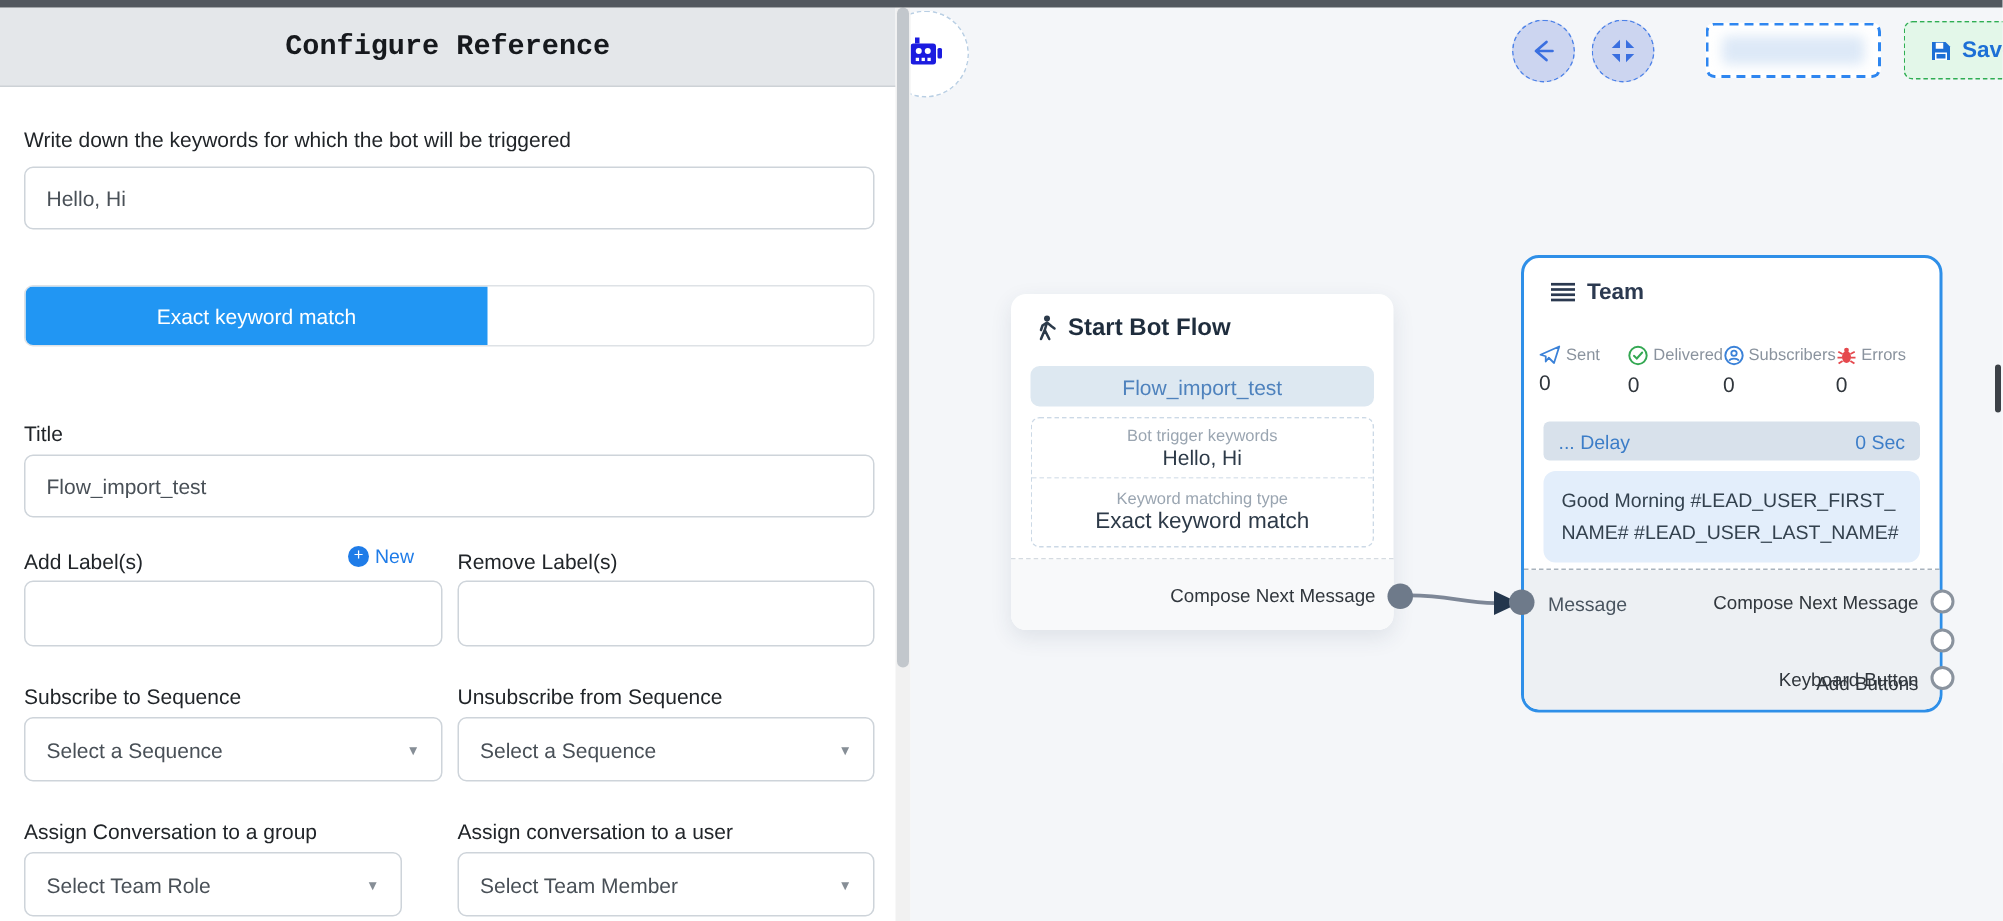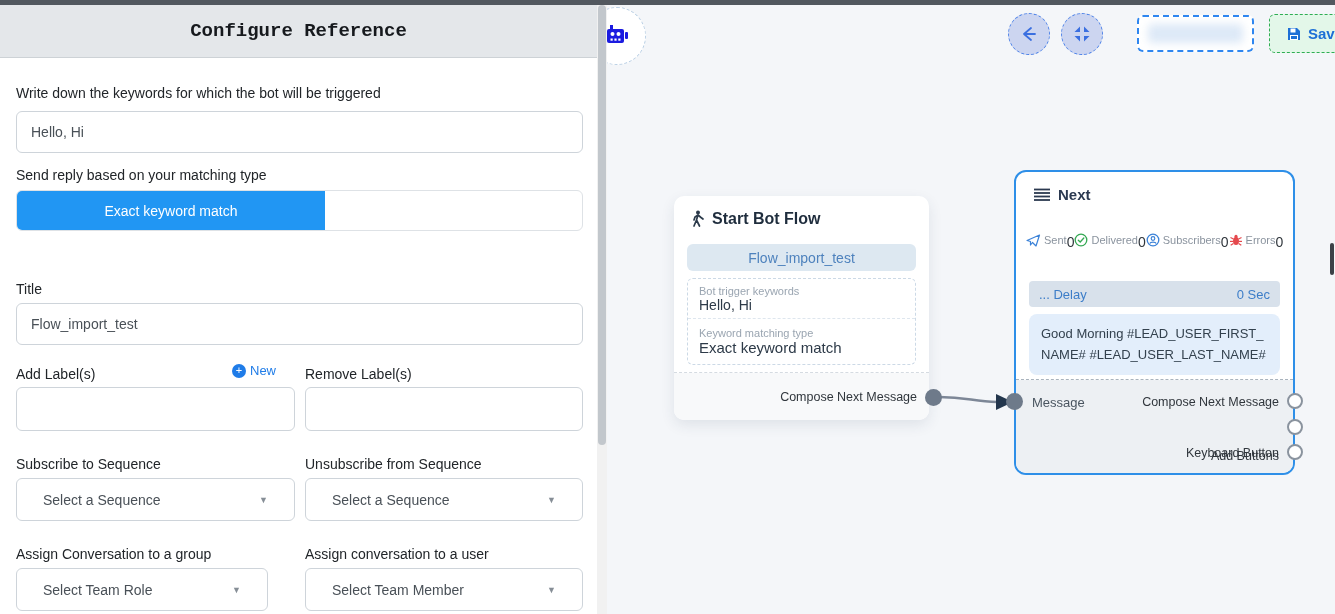--- a/index.html
+++ b/index.html
@@ -17,21 +17,21 @@
   .txt-input { position:absolute; left:16px; width:567px; height:42px; border:1px solid #ced4da;
     border-radius:6px; background:#fff; padding:0 14px; font-size:14px; color:#495057;
     font-family:"Liberation Sans", sans-serif; outline:none; }
   .seg-group { position:absolute; left:16px; top:185px; width:567px; height:41px;
     border:1px solid #dee2e6; border-radius:6px; overflow:hidden; display:flex; background:#fff; }
   .seg { display:flex; align-items:center; justify-content:center; font-size:14px; cursor:pointer; }
   .seg.active { width:54.5%; background:#2196f3; color:#fff; }
   .seg.inactive { width:45.5%; color:#212529; background:#fff; }
   .half-box { position:absolute; height:44px; border:1px solid #ced4da; border-radius:6px; background:#fff; }
   .select-box { position:absolute; height:43px; border:1px solid #ced4da; border-radius:6px; background:#fff;
-    display:flex; align-items:center; justify-content:space-between; padding:0 26px; font-size:14px;
+    display:flex; align-items:center; justify-content:space-between; padding:0 14px; font-size:14px;
     color:#495057; cursor:pointer; }
   .caret { font-size:9px; color:#868e96; }
   .new-link { position:absolute; top:358px; left:232px; display:flex; align-items:center; gap:4px;
     font-size:13px; color:#1f7ce8; cursor:pointer; }
   .new-dot { width:14px; height:14px; border-radius:50%; background:#1f7ce8; color:#fff; font-size:11px;
     display:flex; align-items:center; justify-content:center; line-height:1; }
 
   
   .v-scrollbar { position:absolute; left:597px; top:5px; width:10px; height:609px; background:#f1f1f1; z-index:30; }
   .v-thumb { position:absolute; left:1px; top:0; width:8px; height:440px; background:#c2c7cc; border-radius:4px; }
@@ -46,21 +46,21 @@
     background:#ccd5f0; border:1.5px dashed #4d82e8; display:flex; align-items:center; justify-content:center; cursor:pointer; }
   .redacted-box { position:absolute; left:530px; top:10px; width:117px; height:37px; background:#fff;
     border:2px dashed #2e86f0; border-radius:6px; overflow:hidden; }
   .redacted-blur { position:absolute; left:9px; top:7px; right:9px; bottom:7px; background:#dde9f7; filter:blur(4px); border-radius:4px; }
   .save-btn { position:absolute; left:662px; top:9px; width:86px; height:39px; background:#e3f7e9;
     border:1.5px dashed #2fae53; border-radius:6px; display:flex; align-items:center; justify-content:flex-start;
     gap:6px; padding-left:16px; font-size:15px; color:#1d6fd6; font-weight:bold; cursor:pointer; }
 
   
   .start-node { position:absolute; left:67px; top:191px; width:255px; height:224px; background:#fff;
-    border-radius:10px; box-shadow:0 5px 14px rgba(40,60,90,.10); }
+    border-radius:10px; box-shadow:0 5px 14px rgba(40,60,90,.10);text-align:center; }
   .sn-header { position:absolute; left:16px; top:14px; display:flex; align-items:center; gap:7px;
     font-size:16px; font-weight:bold; color:#1f2d3d; }
   .sn-chip { position:absolute; left:13px; top:48px; width:229px; height:27px; background:#dde8f1;
     border-radius:6px; display:flex; align-items:center; justify-content:center; font-size:14px; color:#4e82bd; cursor:pointer; }
   .sn-fields { position:absolute; left:13px; top:82px; width:229px; border:1px dashed #ccd9e6; border-radius:6px;
     background:#fff; padding:6px 11px 7px; }
   .sn-field-label { font-size:11px; color:#9aa5b1; }
   .sn-field-value { font-size:14px; color:#2d3a48; padding-bottom:5px; }
   .sn-field-div { border-top:1px dashed #dee6ee; margin:0 -11px 4px; padding-top:4px; }
   .sn-sep { position:absolute; left:0; top:176px; width:100%; border-top:1.5px dashed #d5dbe1; }
@@ -69,21 +69,21 @@
     font-size:12.5px; color:#30363c; }
   .out-dot { position:absolute; right:-13px; top:193px; width:17px; height:17px; border-radius:50%;
     background:#6e7a8a; cursor:pointer; }
 
   
   .text-node { position:absolute; left:407px; top:165px; width:281px; height:305px; background:#fff;
     border:2px solid #2e8fe8; border-radius:12px; }
   .tn-header { position:absolute; left:18px; top:14px; display:flex; align-items:center; gap:8px;
     font-size:15px; font-weight:bold; color:#2b3950; }
   .tn-stats { position:absolute; left:10px; top:58px; width:257px; display:flex; }
-  .tn-stat { flex:1; display:flex; }
+  .tn-stat { flex:1; display:flex; flex-direction:column; }
   .tn-stat-top { display:flex; align-items:center; gap:3px; font-size:11px; color:#8a939e; white-space:nowrap; }
   .tn-stat-val { font-size:14px; color:#30363c; margin-top:4px; }
   .tn-delay { position:absolute; left:13px; top:109px; width:251px; height:26px; background:#d8e1eb; border-radius:4px;
     display:flex; align-items:center; justify-content:space-between; padding:0 10px; font-size:13px; color:#3c7dc8; cursor:pointer; }
   .tn-msg { position:absolute; left:13px; top:142px; width:251px; min-height:52px; background:#e3eefb; border-radius:8px;
     padding:9px 12px; font-size:13px; color:#33414e; line-height:1.65; word-break:break-all; cursor:pointer; }
   .tn-sep { position:absolute; left:0; top:207px; width:100%; border-top:1.5px dashed #a9b3bd; }
   .tn-footer { position:absolute; left:0; top:208px; width:100%; height:93px; background:#edf0f3; border-radius:0 0 10px 10px; }
   .tn-in-row { position:absolute; left:16px; top:15px; font-size:13px; color:#4a5560; }
   .tn-out-label { position:absolute; right:14px; font-size:12.5px; color:#30363c; white-space:nowrap; }
@@ -100,21 +100,20 @@
 <div class="top-edge"></div>
 
 <div class="panel">
   <div class="panel-header">
     <h1>Configure Reference</h1>
   </div>
 
   <div class="fld-label" style="top:80px;">Write down the keywords for which the bot will be triggered</div>
   <input class="txt-input" style="top: 106px;" value="Hello, Hi">
 
-  <div class="fld-label" style="top:162px;">Send reply based on your matching type</div>
   <div class="seg-group">
     <div class="seg active">Exact keyword match</div>
   </div>
 
   <div class="fld-label" style="top:276px;">Title</div>
   <input class="txt-input" style="top: 298px;" value="Flow_import_test">
 
   <div class="fld-label" style="top:361px;">Add Label(s)</div>
   <div class="new-link">
     <span class="new-dot">+</span>
@@ -225,21 +224,21 @@
   <div class="text-node">
     <div class="tn-header">
       <svg width="16" height="14" viewBox="0 0 16 14">
         <g stroke="#2b3950" stroke-width="1.8">
             <line x1="0" y1="1.5" x2="16" y2="1.5"></line>
             <line x1="0" y1="5" x2="16" y2="5"></line>
             <line x1="0" y1="8.5" x2="16" y2="8.5"></line>
             <line x1="0" y1="12" x2="16" y2="12"></line>
           </g>
       </svg>
-      <span>Next</span>
+      <span>Team</span>
     </div>
 
     <div class="tn-stats">
       <div class="tn-stat">
         <div class="tn-stat-top">
           <svg width="15" height="13" viewBox="0 0 15 13">
             <path d="M1 6.5 L13.5 1 L10 12 L6.5 8.5 L4.5 11 L4.5 7.5 Z" fill="none" stroke="#3b82d8" stroke-width="1.2" stroke-linejoin="round"></path>
           </svg>
           <span>Sent</span>
         </div>

